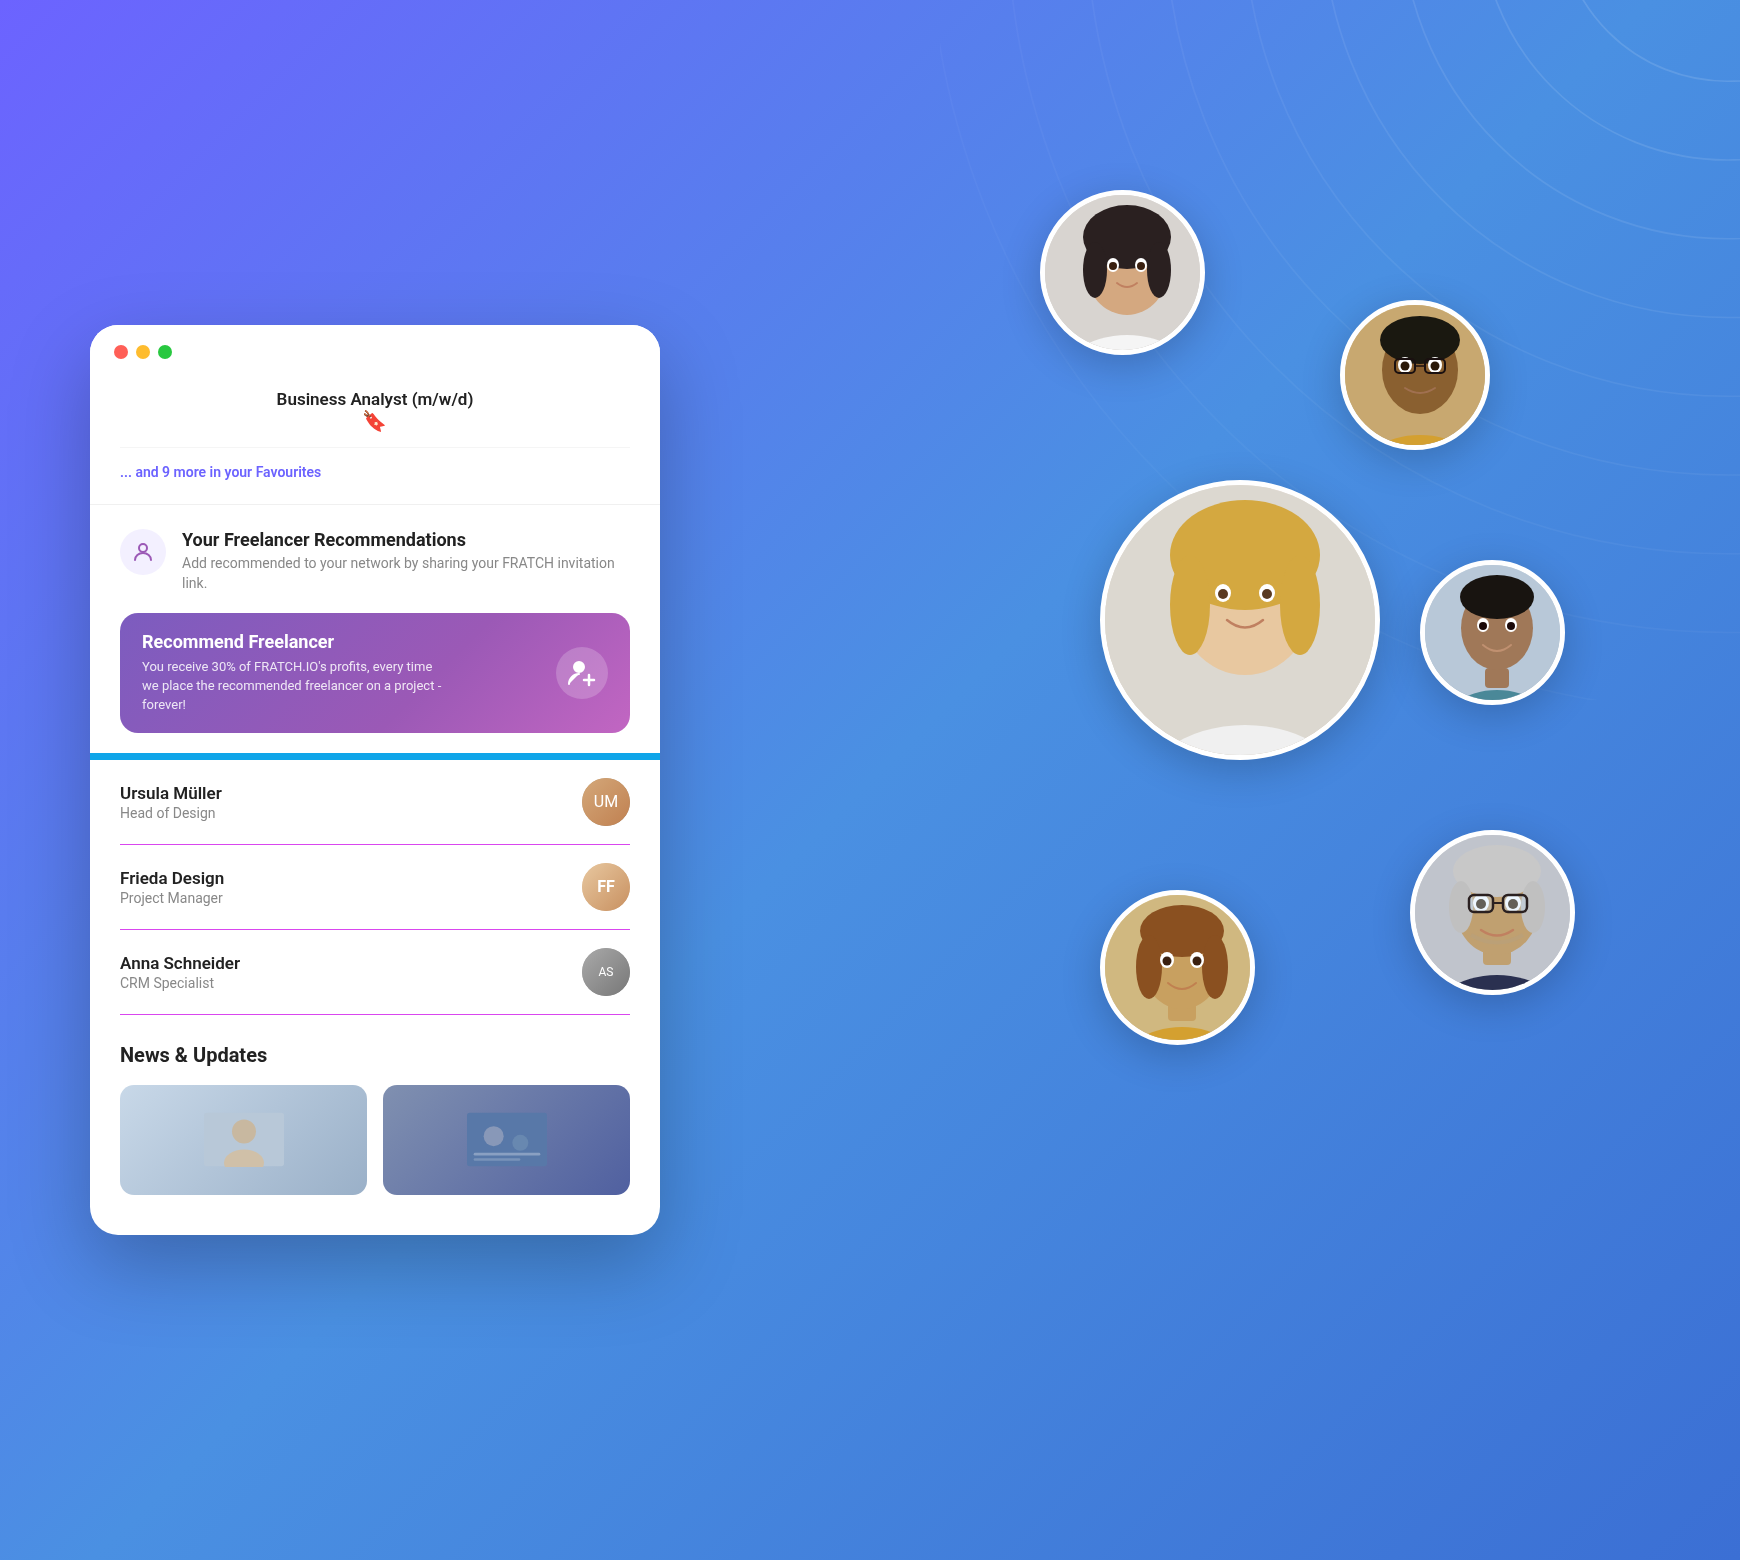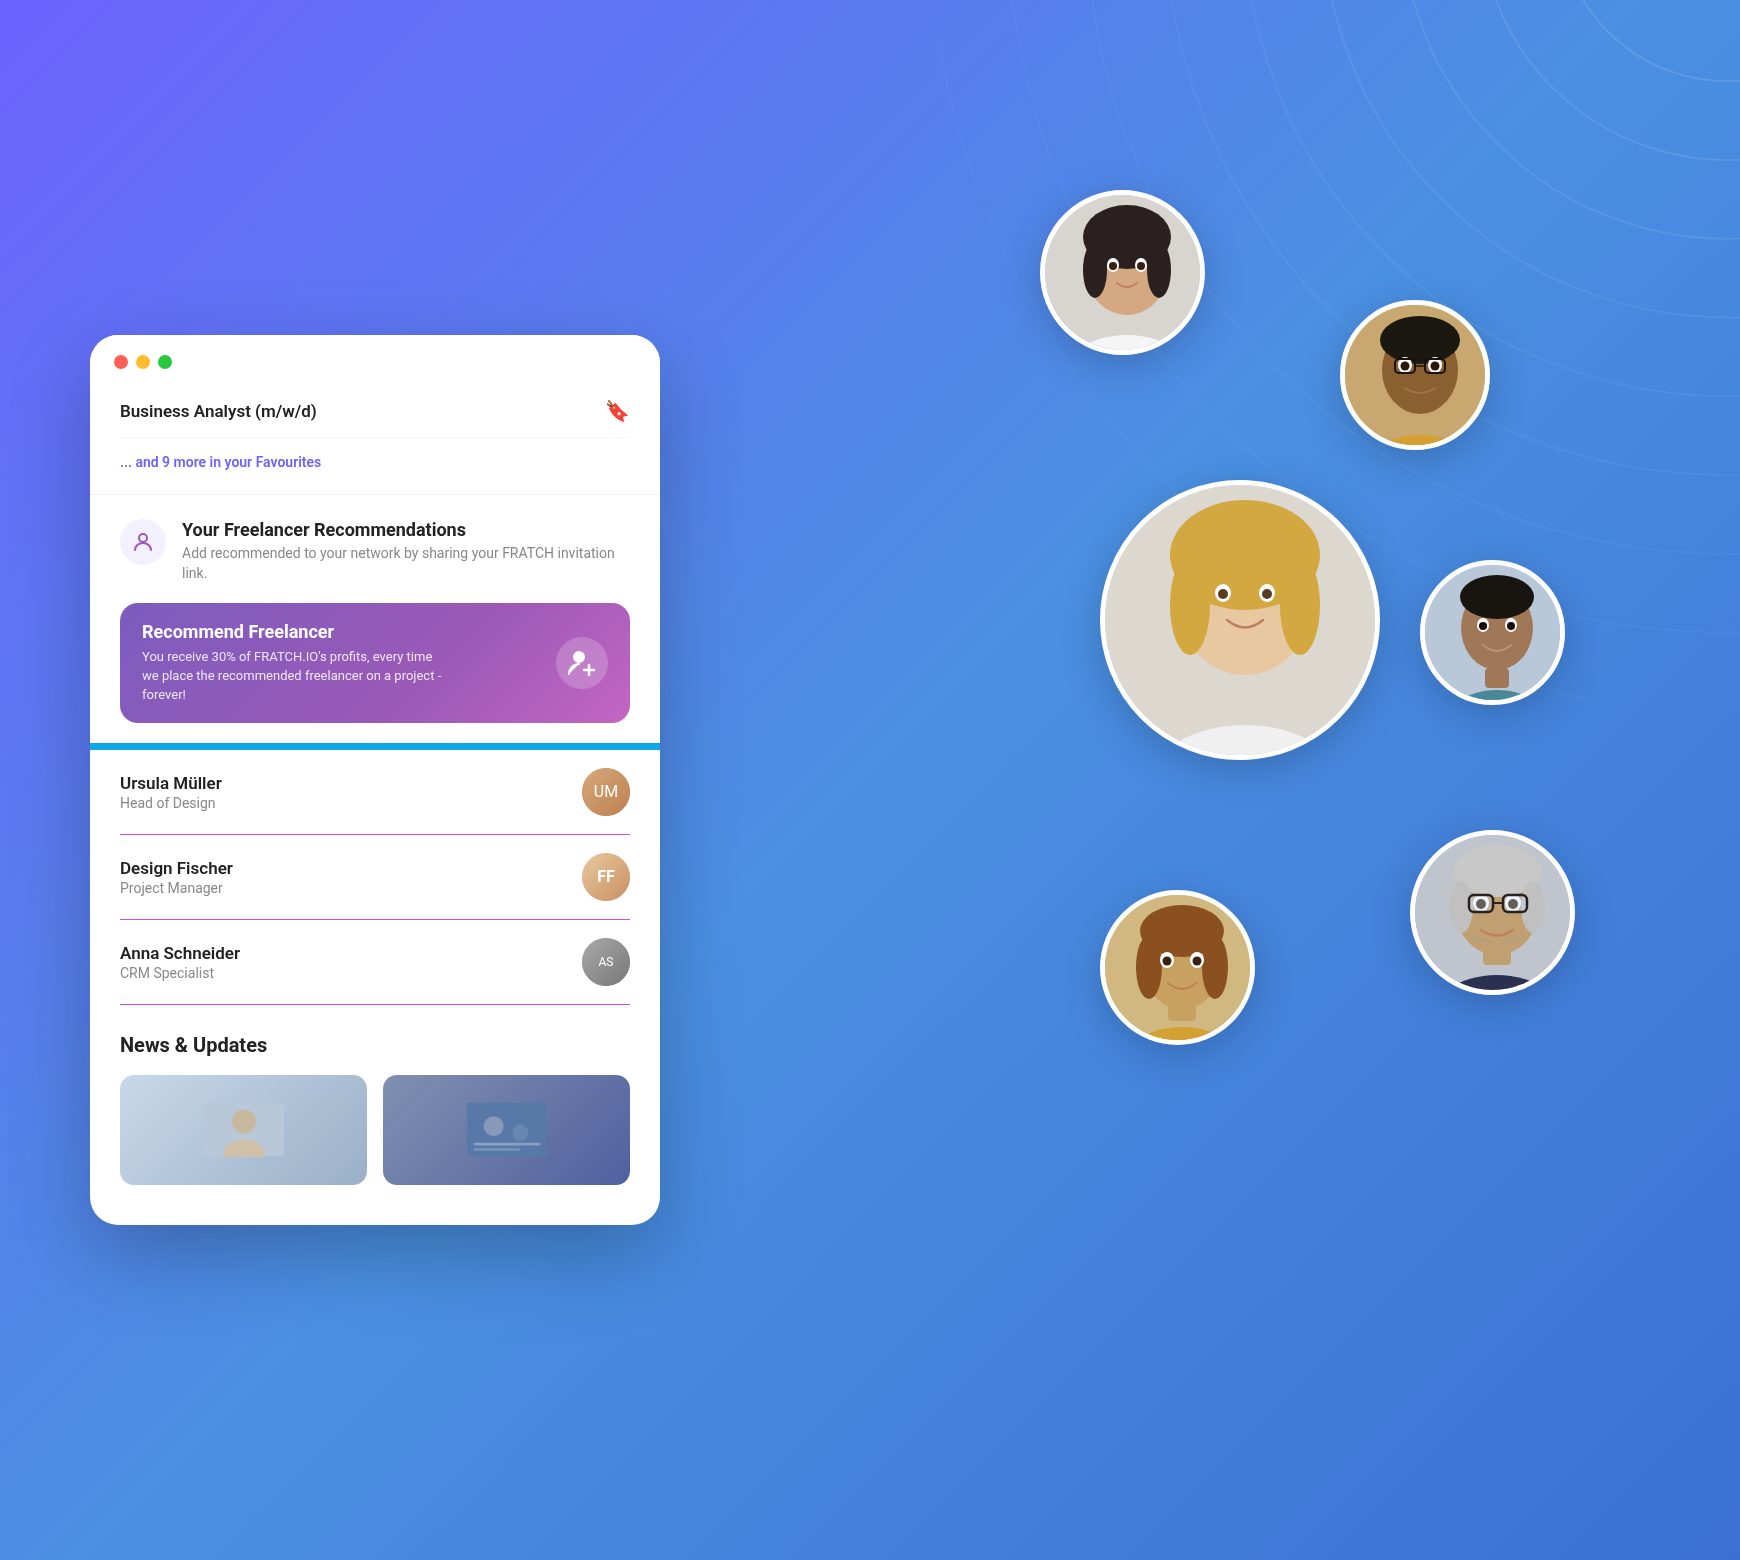--- a/index.html
+++ b/index.html
@@ -66,23 +66,23 @@
 
     
     .section-favourites {
       padding: 0 30px 20px;
       border-bottom: 1px solid #f0f0f0;
     }
 
     .job-item {
       display: flex;
       align-items: center;
-      justify-content: space-between;
       padding: 14px 0;
       border-bottom: 1px solid #f5f5f5;
+      flex-direction: column;
     }
 
     .job-title {
       font-size: 17px;
       font-weight: 600;
       color: #222;
     }
 
     .bookmark-icon {
       color: #6c63ff;
@@ -418,21 +418,21 @@
         <div class="freelancer-name">Ursula Müller</div>
         <div class="freelancer-role">Head of Design</div>
       </div>
       <div class="freelancer-avatar avatar-ursula">
         <div class="avatar-face" style="background: linear-gradient(135deg, #d4a87a, #c08050); color: #fff; font-size:16px; font-weight:400; display:flex; align-items:center; justify-content:center; width:100%; height:100%; border-radius:50%;">UM</div>
       </div>
     </div>
 
     <div class="freelancer-item">
       <div class="freelancer-info">
-        <div class="freelancer-name">Design Fischer</div>
+        <div class="freelancer-name">Frieda Design</div>
         <div class="freelancer-role">Project Manager</div>
       </div>
       <div class="freelancer-avatar avatar-frieda">
         <div class="avatar-face" style="background: linear-gradient(135deg, #e8c8a0, #c89060); color: #fff; font-size:16px; font-weight:700; display:flex; align-items:center; justify-content:center; width:100%; height:100%; border-radius:50%;">FF</div>
       </div>
     </div>
 
     <div class="freelancer-item">
       <div class="freelancer-info">
         <div class="freelancer-name">Anna Schneider</div>

